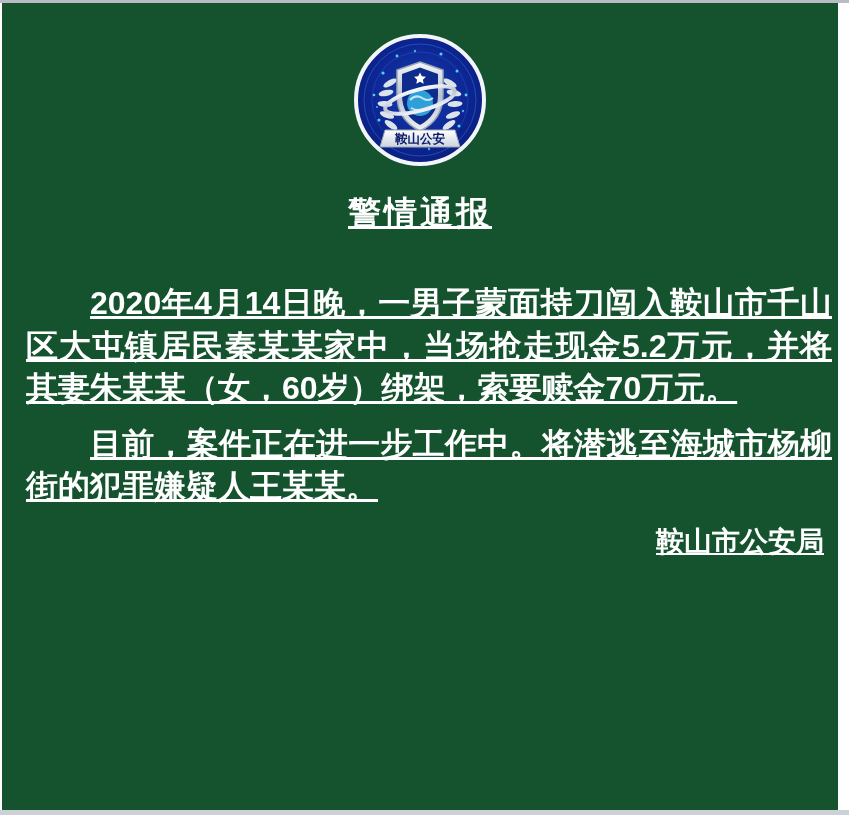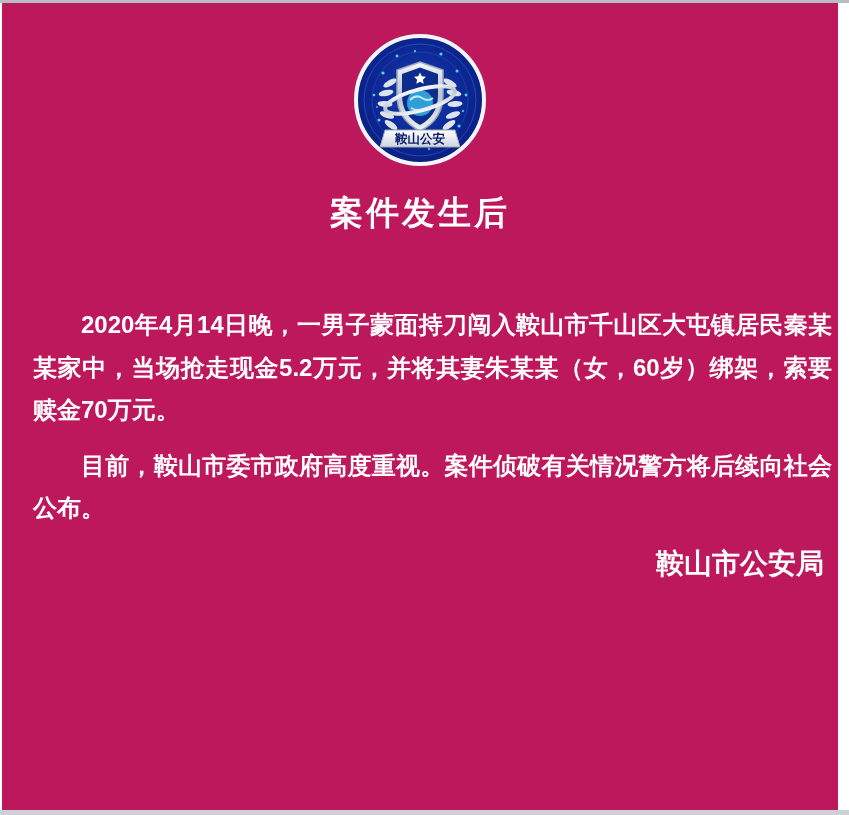--- a/index.html
+++ b/index.html
@@ -12,38 +12,38 @@
   .sheet{
     position:absolute;left:2px;top:3px;width:836px;height:807px;
     background:#0a1274;color:#ffffff;
   }
   .logo-wrap{display:flex;justify-content:center;padding-top:30px;}
   .title{
     margin:24px 0 0;text-align:center;font-size:33px;font-weight:bold;
     letter-spacing:3px;color:#ffffff;
   }
   .body{
-    margin-top:68px;padding:0 6px 0 31px;
-    font-size:24px;line-height:42.5px;font-weight:bold;
+    margin-top:46px;padding:0 6px 0 24px;
+    font-size:32px;line-height:42.5px;font-weight:bold;
     text-align:justify;text-justify:inter-ideograph;
   }
   .body p{margin:0;text-indent:2em;}
   .body p + p{margin-top:13px;}
   .signature{
     margin-top:13px;padding-right:14px;text-align:right;
     font-size:28px;line-height:42px;font-weight:bold;
   }
 </style>
 </head>
 <body>
 
 <div class="page">
   <div class="frame-top"></div>
 
-  <div class="sheet" style="background-color: #be185d;">
+  <div class="sheet" style="background-color: #14532d; text-decoration: underline;">
 
     <div class="logo-wrap">
       <svg width="134" height="134" viewBox="0 0 134 134">
         <defs>
           <radialGradient id="lg-bg" cx="50%" cy="45%" r="70%">
             <stop offset="0%" stop-color="#1640b4"></stop>
             <stop offset="55%" stop-color="#0d2592"></stop>
             <stop offset="100%" stop-color="#081a6e"></stop>
           </radialGradient>
           <linearGradient id="lg-silver" x1="0" y1="0" x2="0" y2="1">
@@ -97,25 +97,25 @@
         <circle cx="67" cy="70" r="13" fill="#2f9fd8"></circle>
         <path d="M57 67 q6 -6 12 -2 q6 4 11 0" stroke="#bfe9f8" fill="none" stroke-width="2"></path>
         <path d="M58 75 q7 4 17 0" stroke="#bfe9f8" fill="none" stroke-width="2"></path>
         <ellipse cx="67" cy="67" rx="36" ry="10.5" fill="none" stroke="url(#lg-silver)" stroke-width="4" transform="rotate(-15 67 67)"></ellipse>
 
         <path d="M32 97 L102 97 L107 114 L27 114 Z" fill="url(#lg-ribbon)" stroke="#9aa5b4" stroke-width="1"></path>
         <text x="67" y="110" text-anchor="middle" font-size="12.5" font-weight="bold" fill="#0a1a6a" font-family="&quot;Liberation Serif&quot;,&quot;DejaVu Serif&quot;,serif">鞍山公安</text>
       </svg>
     </div>
 
-    <h1 class="title">案件发生后</h1>
+    <h1 class="title">警情通报</h1>
 
     <div class="body">
       <p>2020年4月14日晚，一男子蒙面持刀闯入鞍山市千山区大屯镇居民秦某某家中，当场抢走现金5.2万元，并将其妻朱某某（女，60岁）绑架，索要赎金70万元。</p>
-      <p>目前，鞍山市委市政府高度重视。案件侦破有关情况警方将后续向社会公布。</p>
+      <p>目前，案件正在进一步工作中。将潜逃至海城市杨柳街的犯罪嫌疑人王某某。</p>
     </div>
 
     <div class="signature">
       <div>鞍山市公安局</div>
 
     </div>
   </div>
 
   <div class="frame-bottom"></div>
 </div>

